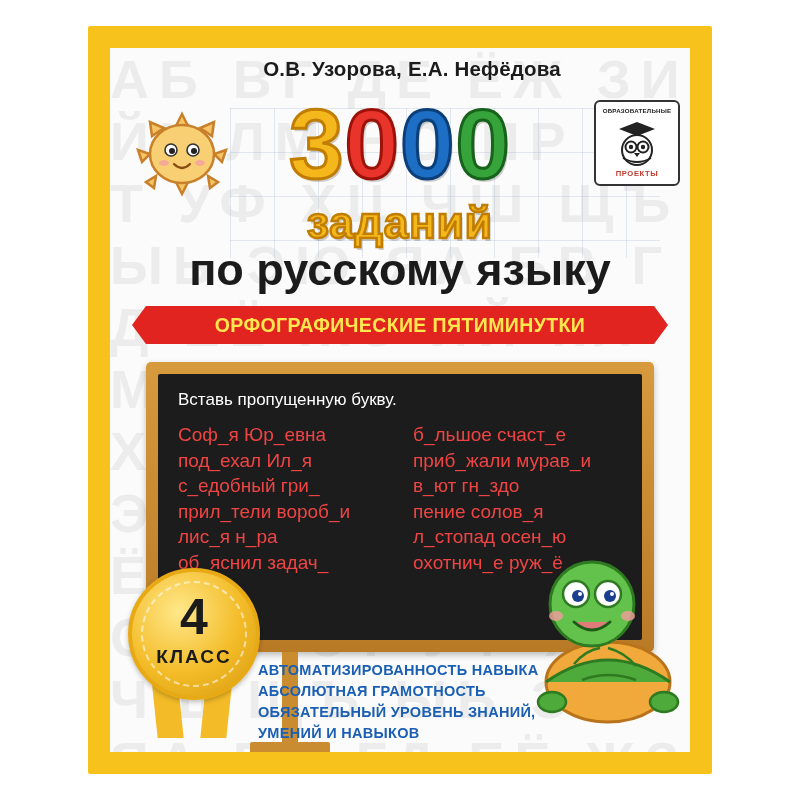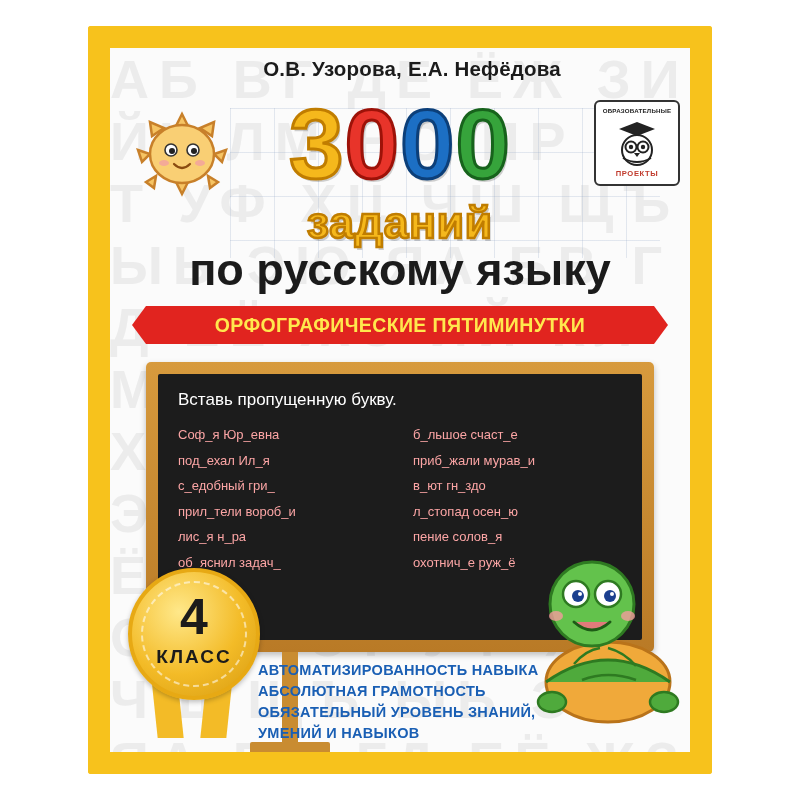--- a/index.html
+++ b/index.html
@@ -186,22 +186,22 @@
     margin-bottom: 12px;
   }
   .board-cols {
     display: flex;
     gap: 26px;
   }
   .board-col {
     flex: 1;
   }
   .board-line {
-    color: #fca5a5;
-    font-size: 13px;
+    color: #ef4444;
+    font-size: 19px;
     line-height: 25.5px;
     white-space: pre;
   }
   
   .stand-leg {
     position: absolute;
     left: 172px; top: 604px;
     width: 16px; height: 96px;
     background: #c98c31;
   }
@@ -381,22 +381,22 @@
             <div class="board-line">под_ехал Ил_я</div>
             <div class="board-line">с_едобный гри_</div>
             <div class="board-line">прил_тели вороб_и</div>
             <div class="board-line">лис_я н_ра</div>
             <div class="board-line">об_яснил задач_</div>
           </div>
           <div class="board-col">
             <div class="board-line">б_льшое счаст_е</div>
             <div class="board-line">приб_жали мурав_и</div>
             <div class="board-line">в_ют гн_здо</div>
+            <div class="board-line">пение солов_я</div>
             <div class="board-line">л_стопад осен_ю</div>
-            <div class="board-line">пение солов_я</div>
             <div class="board-line">охотнич_е руж_ё</div>
           </div>
         </div>
       </div>
     </div>
 
     <div class="stand-leg"></div>
     <div class="stand-foot"></div>
 
     <div class="ribbon-tail-l"></div>

